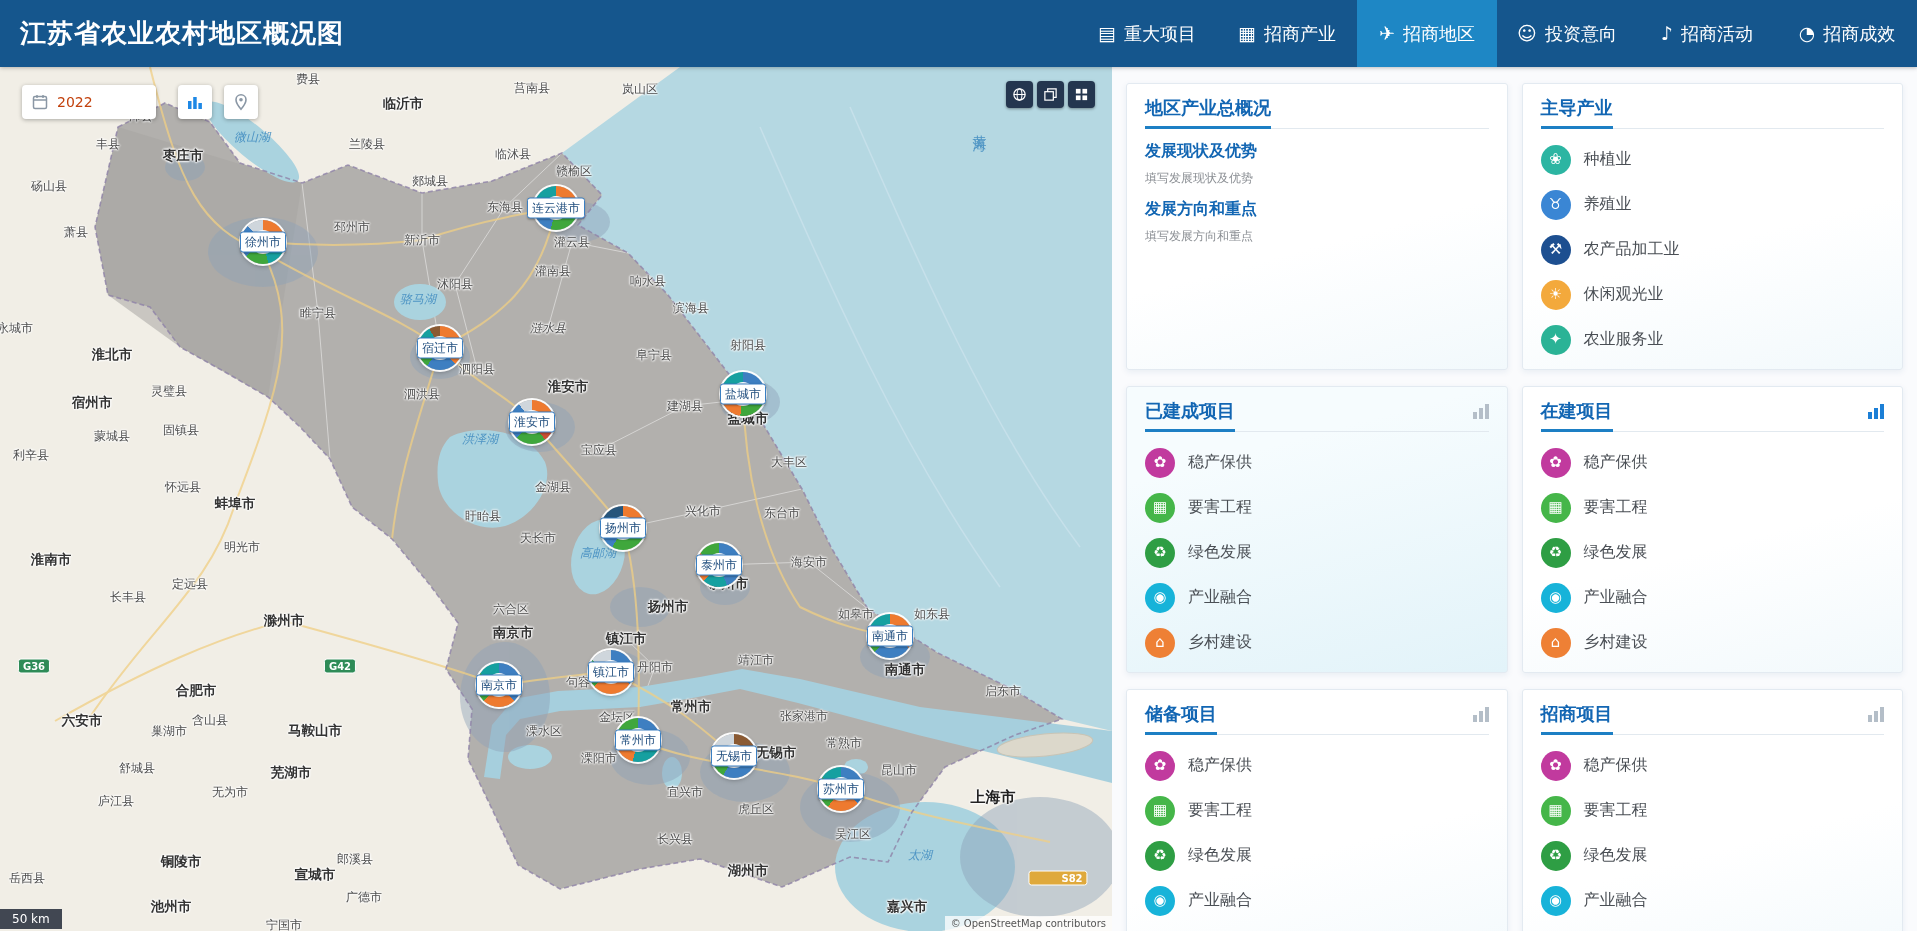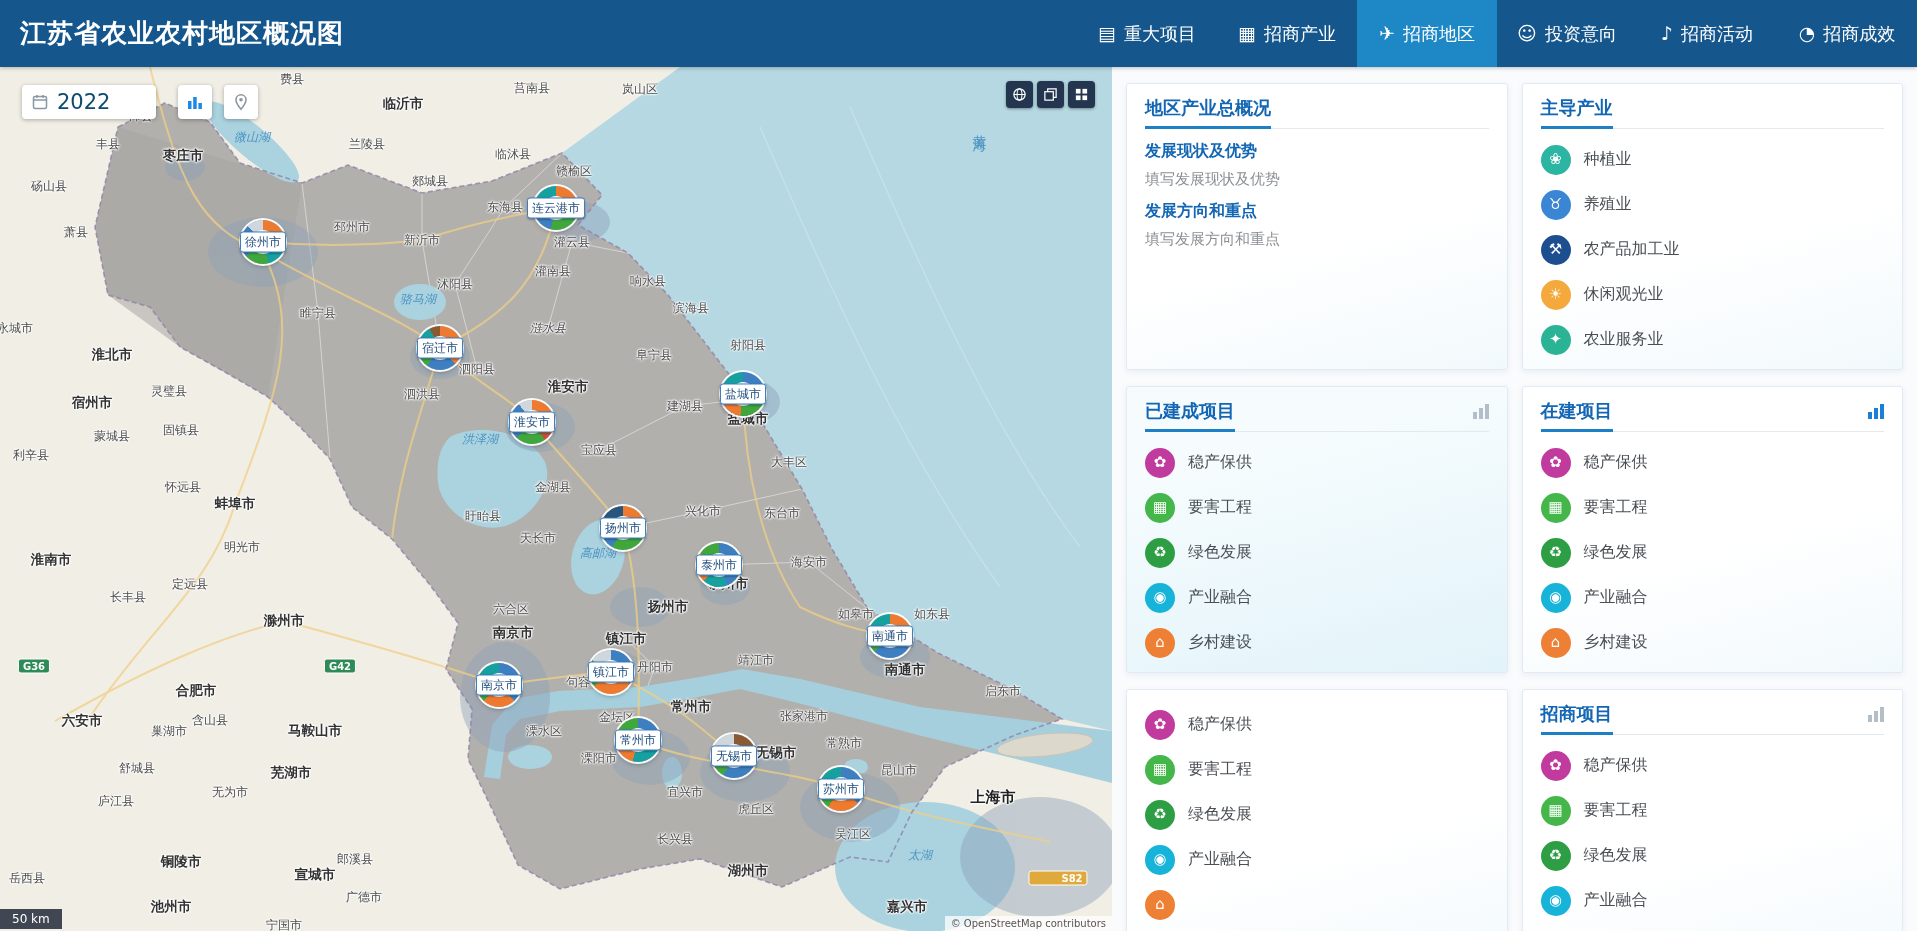--- a/index.html
+++ b/index.html
@@ -30,42 +30,42 @@
 .shield.green{background:#2e8b57}
 .shield.yellow{background:#dfa93c}
 .marker{position:absolute;transform:translate(-50%,-50%);z-index:5;width:44px;height:44px;border-radius:50%;
   box-shadow:0 0 0 2px rgba(255,255,255,.95),0 2px 5px rgba(0,0,0,.35);cursor:pointer}
 .marker::after{content:"";position:absolute;inset:10px;background:#fdfdfd;border-radius:50%}
 .marker .chip{position:absolute;left:50%;top:50%;transform:translate(-50%,-50%);background:#fff;
   border:1px solid #3a7fc2;border-radius:3px;font-size:12px;color:#1f4d7e;padding:1px 4px;
   white-space:nowrap;z-index:6;box-shadow:0 1px 2px rgba(0,0,0,.25)}
 .ctrl-year{position:absolute;left:22px;top:18px;width:134px;height:34px;background:#fff;border-radius:4px;
   box-shadow:0 1px 4px rgba(0,0,0,.3);display:flex;align-items:center;gap:9px;padding:0 10px;z-index:10;cursor:pointer}
-.ctrl-year .yr{font-size:21px;color:#0c4a6e}
+.ctrl-year .yr{font-size:14px;color:#c2410c}
 .ctrl-btn{position:absolute;top:18px;width:34px;height:34px;background:#fff;border-radius:4px;
   box-shadow:0 1px 4px rgba(0,0,0,.3);display:flex;align-items:center;justify-content:center;z-index:10;cursor:pointer}
 .dark-btn{position:absolute;top:14px;width:27px;height:27px;background:#24364f;border-radius:4px;
   display:flex;align-items:center;justify-content:center;z-index:10;cursor:pointer;box-shadow:0 1px 3px rgba(0,0,0,.4)}
 .scale-chip{position:absolute;left:0;bottom:2px;background:rgba(40,48,62,.88);color:#fff;font-size:12px;
   padding:3px 12px;z-index:10}
 .attribution{position:absolute;right:0;bottom:0;background:rgba(255,255,255,.75);color:#555;font-size:10px;
   padding:2px 6px;z-index:10}
 
 .panel{flex:1;background:#fafbfd;padding:16px 14px;display:grid;grid-template-columns:1fr 1fr;
   gap:16px 14px;align-content:start;overflow:hidden}
 .card{background:linear-gradient(165deg,#ffffff 55%,#f2f9fc);border:1px solid #e3eaf1;border-radius:3px;
   box-shadow:0 2px 6px rgba(30,80,130,.08);height:287px;padding:12px 18px;overflow:hidden}
 .card.tinted{background:linear-gradient(165deg,#f6fcfe 25%,#e2f3f9)}
 .card-head{display:flex;justify-content:space-between;align-items:flex-start;border-bottom:1px solid #e2e9ef;margin-bottom:8px}
 .card-title{display:inline-block;color:#1266b3;font-size:18px;font-weight:bold;padding-bottom:8px;position:relative}
 .card-title::after{content:"";position:absolute;left:0;bottom:-1px;width:100%;height:3px;background:#1d7fc4}
 .mini-chart{display:flex;align-items:flex-end;gap:2px;height:16px;margin-top:4px;cursor:pointer}
 .mini-chart i{width:4px;display:block;background:currentColor}
 .sec-head{color:#1266b3;font-size:16px;font-weight:bold;margin:12px 0 8px}
-.sec-text{color:#8b8f94;font-size:15px;margin-bottom:4px}
+.sec-text{color:#8b8f94;font-size:12px;margin-bottom:4px}
 .item{display:flex;align-items:center;gap:13px;height:45px}
 .item-icon{width:30px;height:30px;border-radius:50%;color:#fff;display:flex;align-items:center;
   justify-content:center;font-size:15px;flex:0 0 30px;line-height:1}
 .item-label{font-size:16px;color:#4a4f55}
 </style>
 </head>
 <body>
 
 <header class="header">
   <div class="app-title">江苏省农业农村地区概况图</div>
@@ -159,21 +159,21 @@
         <path d="M55,654 C150,600 220,570 284,554 C380,580 450,600 499,618 C560,610 590,606 611,605 C680,640 700,660 734,689"></path>
         <path d="M556,141 C500,150 460,160 422,173 C360,180 300,178 263,175"></path>
         <path d="M743,327 C745,400 760,480 800,540 C840,560 870,565 890,569"></path>
         <path d="M556,141 C540,220 500,250 440,281 C420,350 400,400 392,472"></path>
       </g>
 
       <path d="M118,60 L165,36 L210,55 L240,96 L302,116 L348,98 L422,126 L492,114 L562,86 L602,128 L578,158 L628,186 L668,228 L702,272 L748,332 L802,422 L832,482 L868,542 L938,586 L1012,622 L1062,652 L1015,668 L945,700 L912,745 L888,795 L850,790 L782,820 L700,792 L640,802 L560,822 L518,798 L492,742 L468,692 L472,642 L446,602 L458,556 L430,518 L392,472 L352,440 L330,392 L300,360 L268,330 L225,305 L180,280 L150,240 L108,228 L95,160 Z" fill="none" stroke="#8f82a8" stroke-width="1.6" stroke-dasharray="5 3" opacity="0.8"></path>
     </svg>
 
     <div>
-        <span class="map-label" style="left: 292px; top: 12px;">费县</span>
+        <span class="map-label" style="left: 308px; top: 12px;">费县</span>
         <span class="map-label city" style="left: 403px; top: 37px;">临沂市</span>
         <span class="map-label" style="left: 532px; top: 21px;">莒南县</span>
         <span class="map-label" style="left: 640px; top: 22px;">岚山区</span>
         <span class="map-label" style="left: 367px; top: 77px;">兰陵县</span>
         <span class="map-label" style="left: 513px; top: 87px;">临沭县</span>
         <span class="map-label" style="left: 430px; top: 114px;">郯城县</span>
         <span class="map-label city" style="left: 183px; top: 89px;">枣庄市</span>
         <span class="map-label" style="left: 505px; top: 140px;">东海县</span>
         <span class="map-label" style="left: 574px; top: 104px;">赣榆区</span>
         <span class="map-label" style="left: 108px; top: 77px;">丰县</span>
@@ -449,20 +449,28 @@
         <div class="item">
           <span class="item-icon" style="background: rgb(23, 179, 217);">◉</span>
           <span class="item-label">产业融合</span>
         </div>
         <div class="item">
           <span class="item-icon" style="background: rgb(238, 128, 53);">⌂</span>
           <span class="item-label">乡村建设</span>
         </div>
       </section>
       <section class="card">
+        <div class="card-head">
+          <span class="card-title">储备项目</span>
+          <span class="mini-chart" style="color: rgb(180, 190, 200);">
+            <i style="height: 7px;"></i>
+            <i style="height: 11px;"></i>
+            <i style="height: 15px;"></i>
+          </span>
+        </div>
         <div class="item">
           <span class="item-icon" style="background: rgb(193, 58, 158);">✿</span>
           <span class="item-label">稳产保供</span>
         </div>
         <div class="item">
           <span class="item-icon" style="background: rgb(69, 182, 73);">▦</span>
           <span class="item-label">要害工程</span>
         </div>
         <div class="item">
           <span class="item-icon" style="background: rgb(46, 158, 68);">♻</span>

